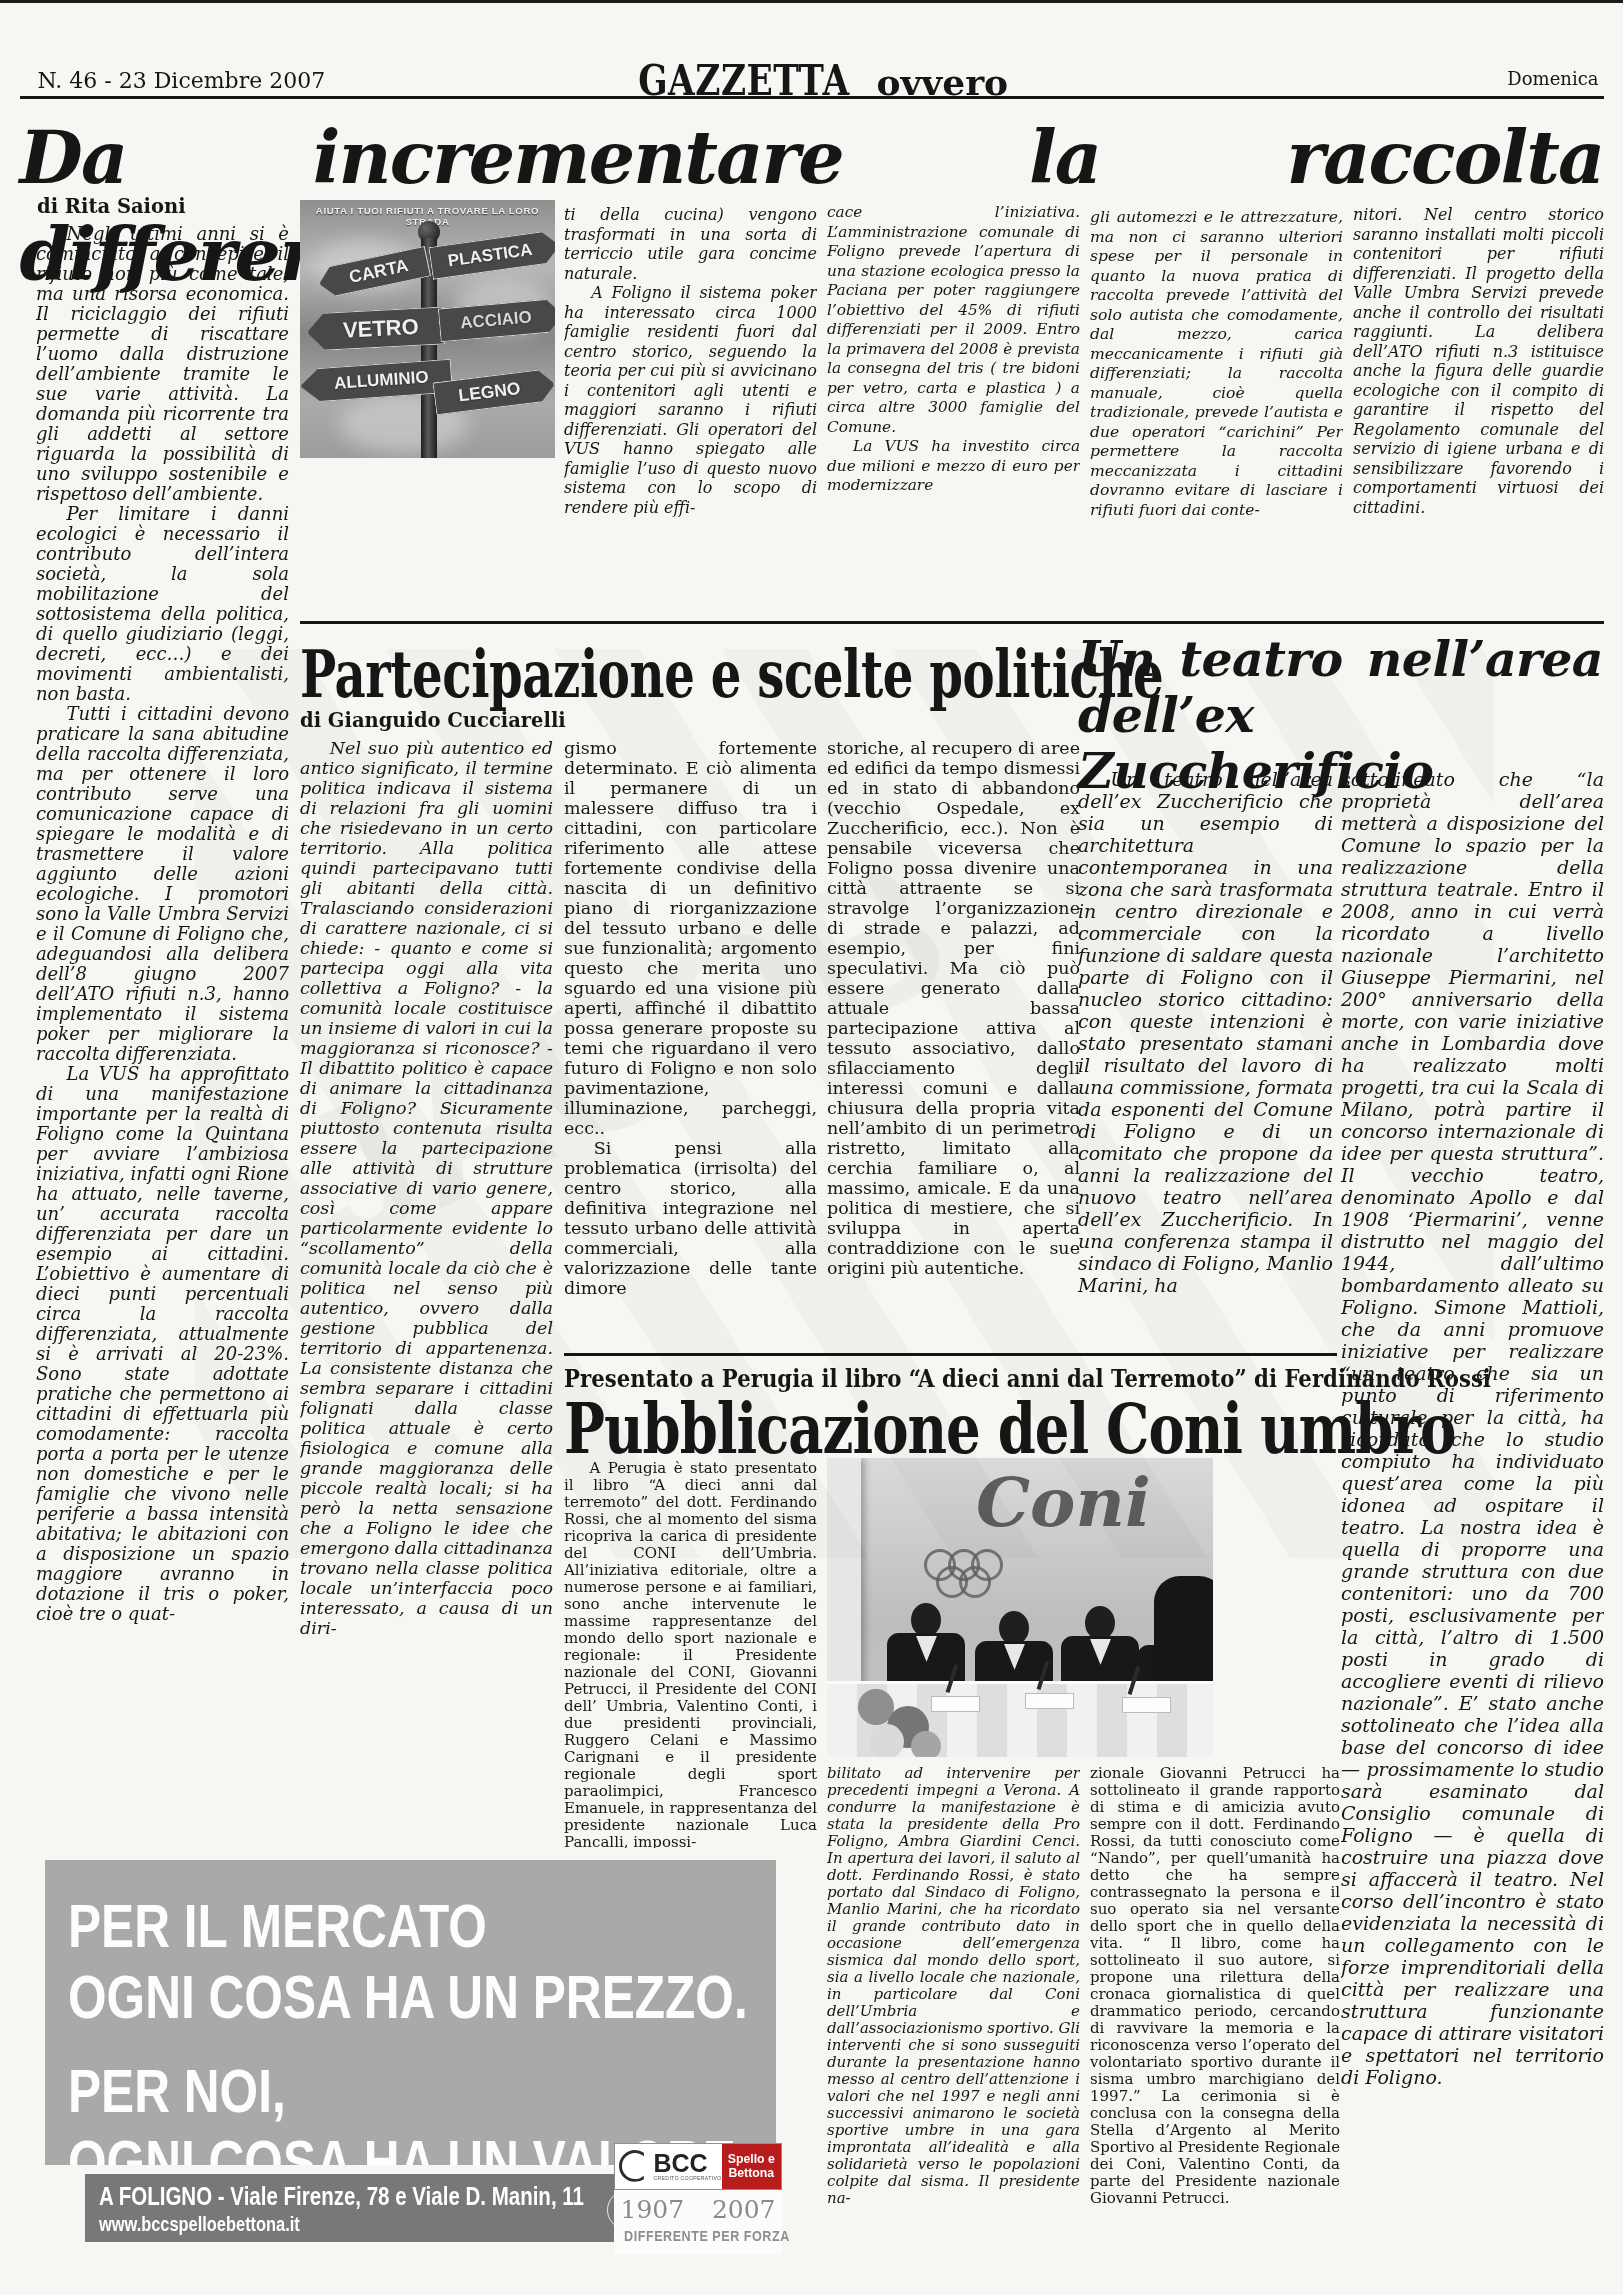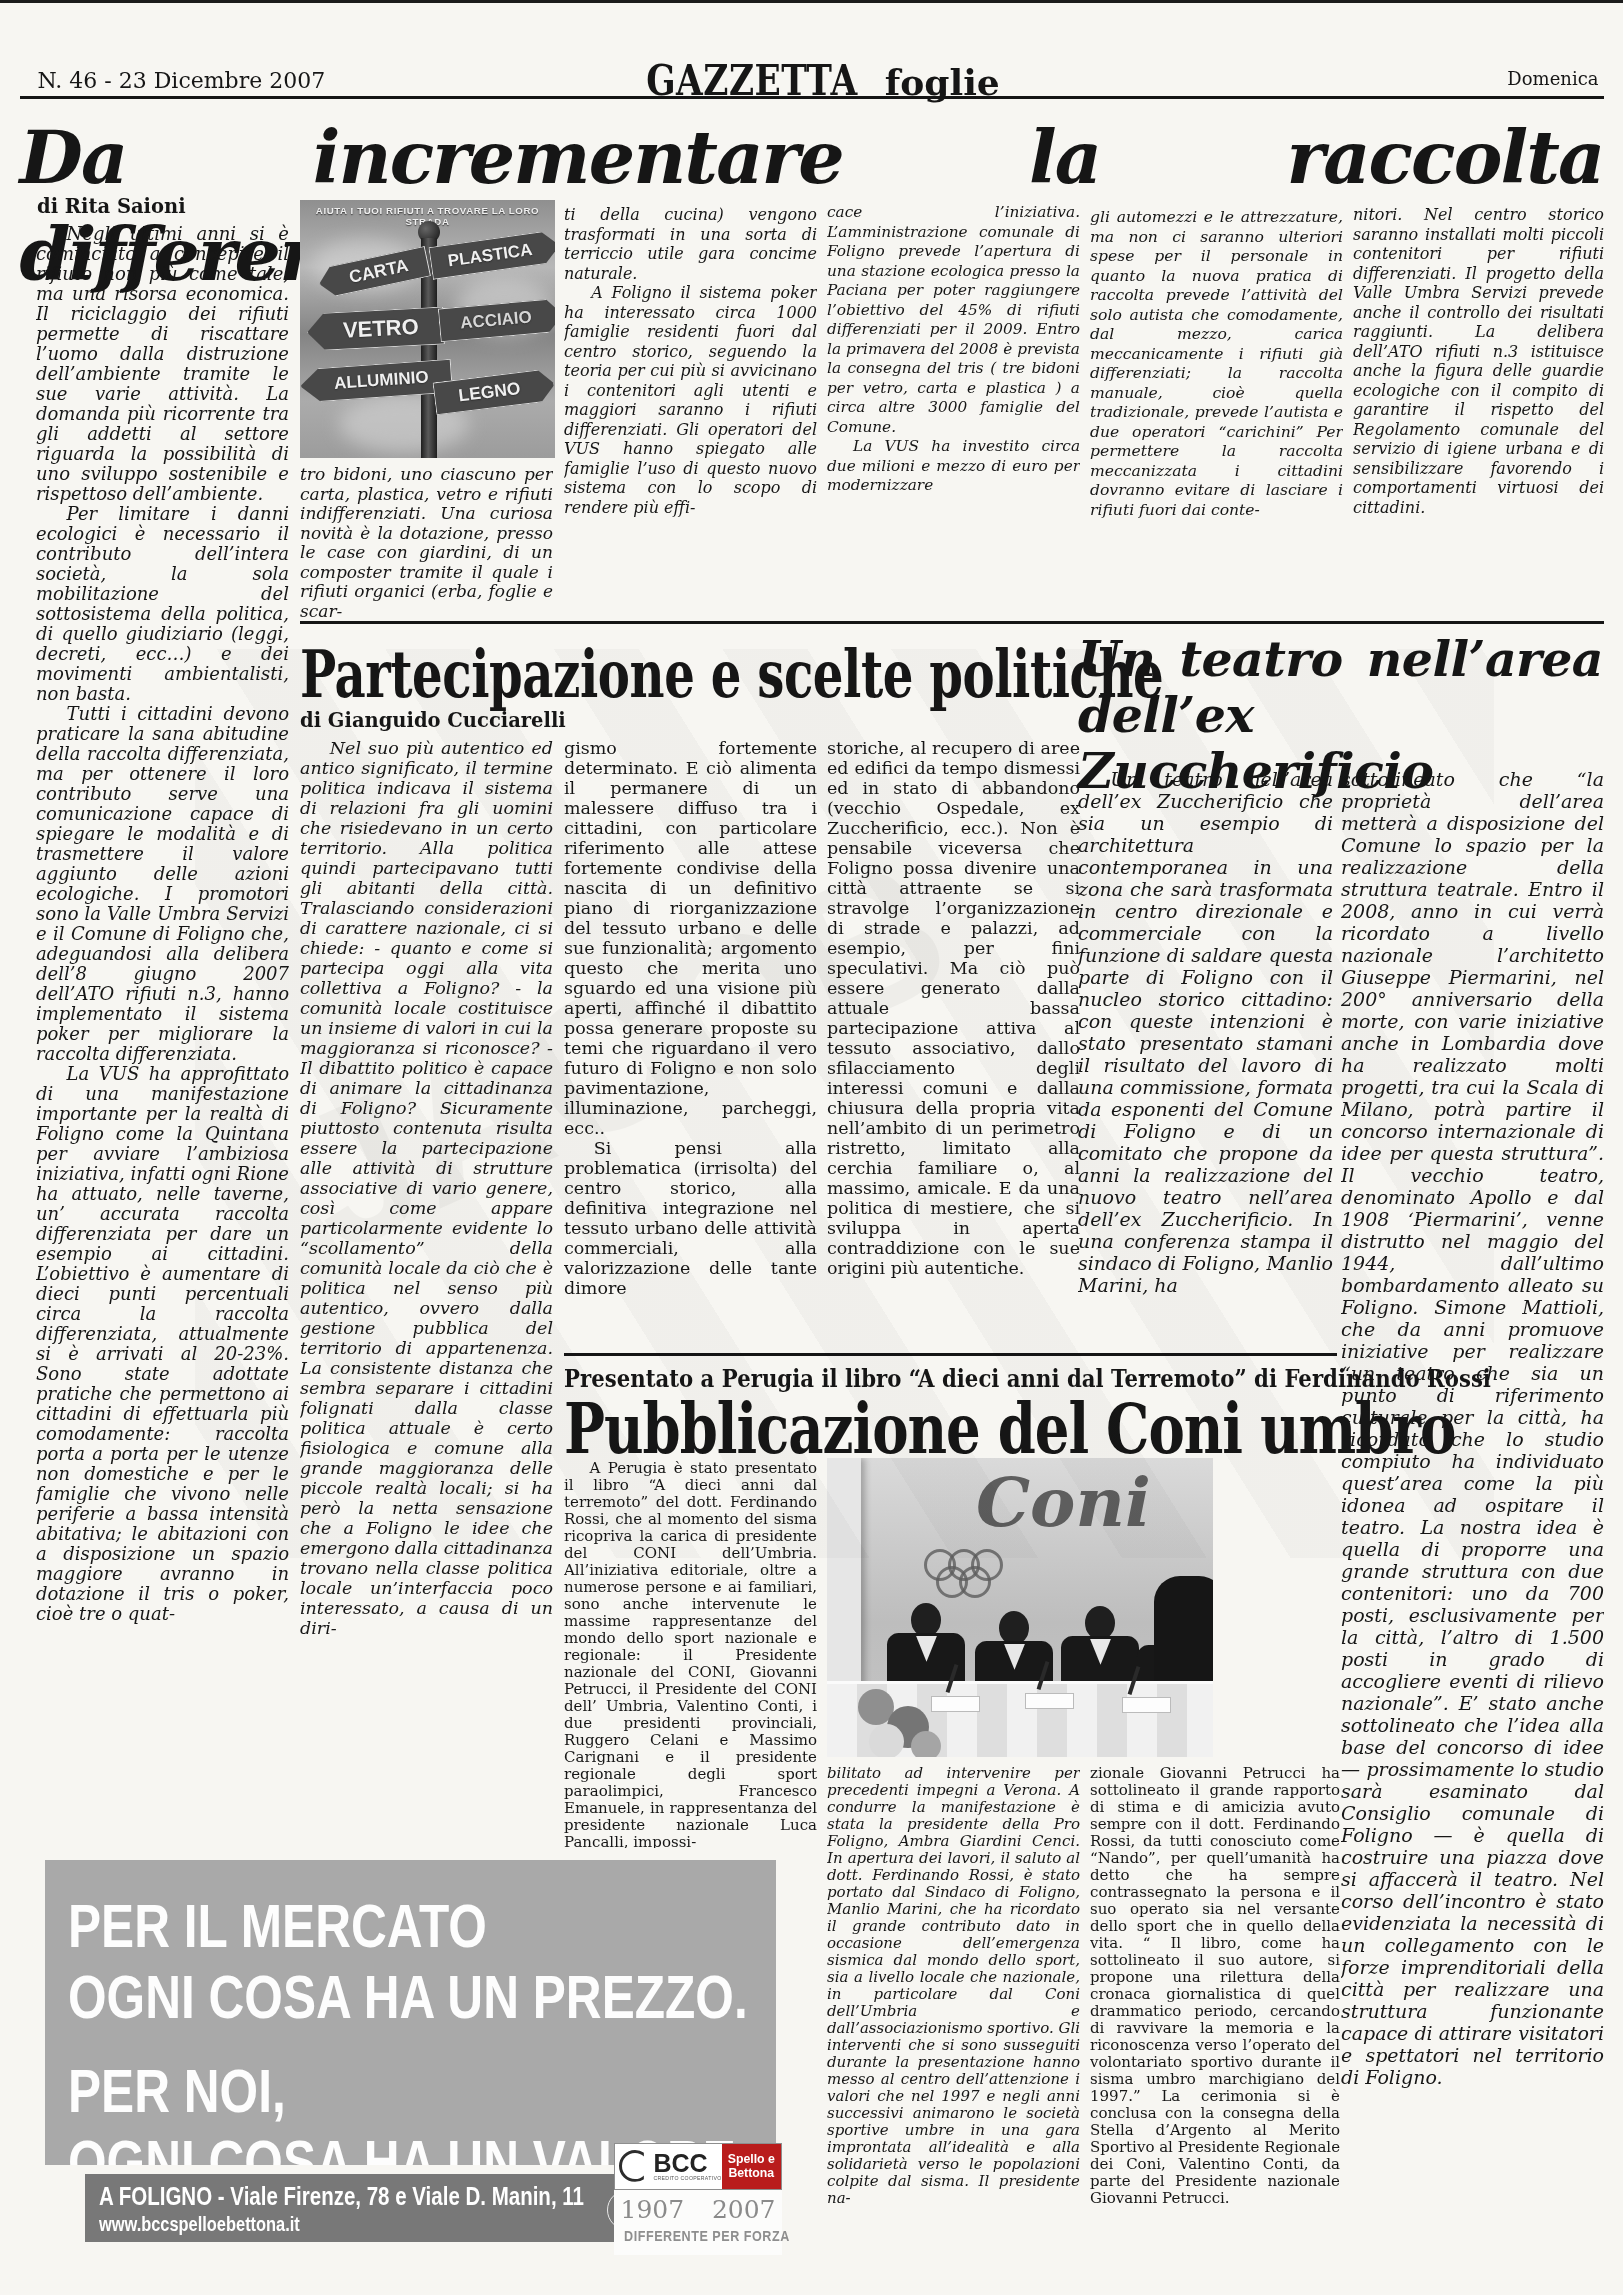--- a/index.html
+++ b/index.html
@@ -115,21 +115,21 @@
 </head>
 <body>
 
 <div class="page">
   <div class="topstrip"></div>
 
   <div class="masthead">
     <div class="mh-date">N. 46 - 23 Dicembre 2007</div>
     <div class="mh-brand">
       <span class="gz">GAZZETTA</span>
-      <span class="cq">foglie</span>
+      <span class="cq">ovvero</span>
     </div>
     <div class="mh-day">Domenica</div>
   </div>
   <div class="rule" style="left:19.5px;top:96px;width:1584px;"></div>
 
   <div class="h1-main">Da incrementare la raccolta differenziata</div>
   <div class="byline" style="left:37px;top:195px;">di Rita Saioni</div>
   <div class="col it c-a1" style="left:36px;top:224px;width:253px;height:1575px;">
       <p>Negli ultimi anni si è cominciato a concepire il rifiuto non più come tale, ma una risorsa economica. Il riciclaggio dei rifiuti permette di riscattare l’uomo dalla distruzione dell’ambiente tramite le sue varie attività. La domanda più ricorrente tra gli addetti al settore riguarda la possibilità di uno sviluppo sostenibile e rispettoso dell’ambiente.</p>
       <p>Per limitare i danni ecologici è necessario il contributo dell’intera società, la sola mobilitazione del sottosistema della politica, di quello giudiziario (leggi, decreti, ecc…) e dei movimenti ambientalisti, non basta.</p>
@@ -145,23 +145,20 @@
     <div class="pole-top"></div>
     <div class="pole"></div>
     <div class="sign sl" style="left:18px;top:57px;width:99px;height:29px;font-size:17.5px;transform:rotate(-12deg);">CARTA</div>
     <div class="sign sr" style="left:130px;top:38px;width:118px;height:31px;font-size:17px;transform:rotate(-8deg);">PLASTICA</div>
     <div class="sign sl" style="left:6.5px;top:110px;width:125px;height:36px;font-size:22px;transform:rotate(-3deg);">VETRO</div>
     <div class="sign sr" style="left:139px;top:103px;width:112px;height:32px;font-size:17px;transform:rotate(-5deg);color:#d6d6d6;">ACCIAIO</div>
     <div class="sign sl" style="left:0px;top:164px;width:140px;height:32px;font-size:17px;transform:rotate(-4deg);">ALLUMINIO</div>
     <div class="sign sr" style="left:134px;top:175px;width:109px;height:31px;font-size:17.5px;transform:rotate(-7deg);">LEGNO</div>
   </div>
 
-  <div class="col it cont c-a2" style="left:300px;top:465px;width:253px;height:156px;">
-      <p>tro bidoni, uno ciascuno per carta, plastica, vetro e rifiuti indifferenziati. Una curiosa novità è la dotazione, presso le case con giardini, di un composter tramite il quale i rifiuti organici (erba, foglie e scar-</p>
-    </div>
   <div class="col it cont c-a3" style="left:564px;top:205px;width:253px;height:414px;">
       <p>ti della cucina) vengono trasformati in una sorta di terriccio utile gara concime naturale.</p>
       <p>A Foligno il sistema poker ha interessato circa 1000 famiglie residenti fuori dal centro storico, seguendo la teoria per cui più si avvicinano i contenitori agli utenti e maggiori saranno i rifiuti differenziati. Gli operatori del VUS hanno spiegato alle famiglie l’uso di questo nuovo sistema con lo scopo di rendere più effi-</p>
     </div>
   <div class="col it cont c-a4" style="left:827px;top:203px;width:253px;height:414px;">
       <p>cace l’iniziativa. L’amministrazione comunale di Foligno prevede l’apertura di una stazione ecologica presso la Paciana per poter raggiungere l’obiettivo del 45% di rifiuti differenziati per il 2009. Entro la primavera del 2008 è prevista la consegna del tris ( tre bidoni per vetro, carta e plastica ) a circa altre 3000 famiglie del Comune.</p>
       <p>La VUS ha investito circa due milioni e mezzo di euro per modernizzare</p>
     </div>
   <div class="col it cont c-a5" style="left:1090px;top:208px;width:253px;height:414px;">
       <p>gli automezzi e le attrezzature, ma non ci saranno ulteriori spese per il personale in quanto la nuova pratica di raccolta prevede l’attività del solo autista che comodamente, dal mezzo, carica meccanicamente i rifiuti già differenziati; la raccolta manuale, cioè quella tradizionale, prevede l’autista e due operatori “carichini” Per permettere la raccolta meccanizzata i cittadini dovranno evitare di lasciare i rifiuti fuori dai conte-</p>

